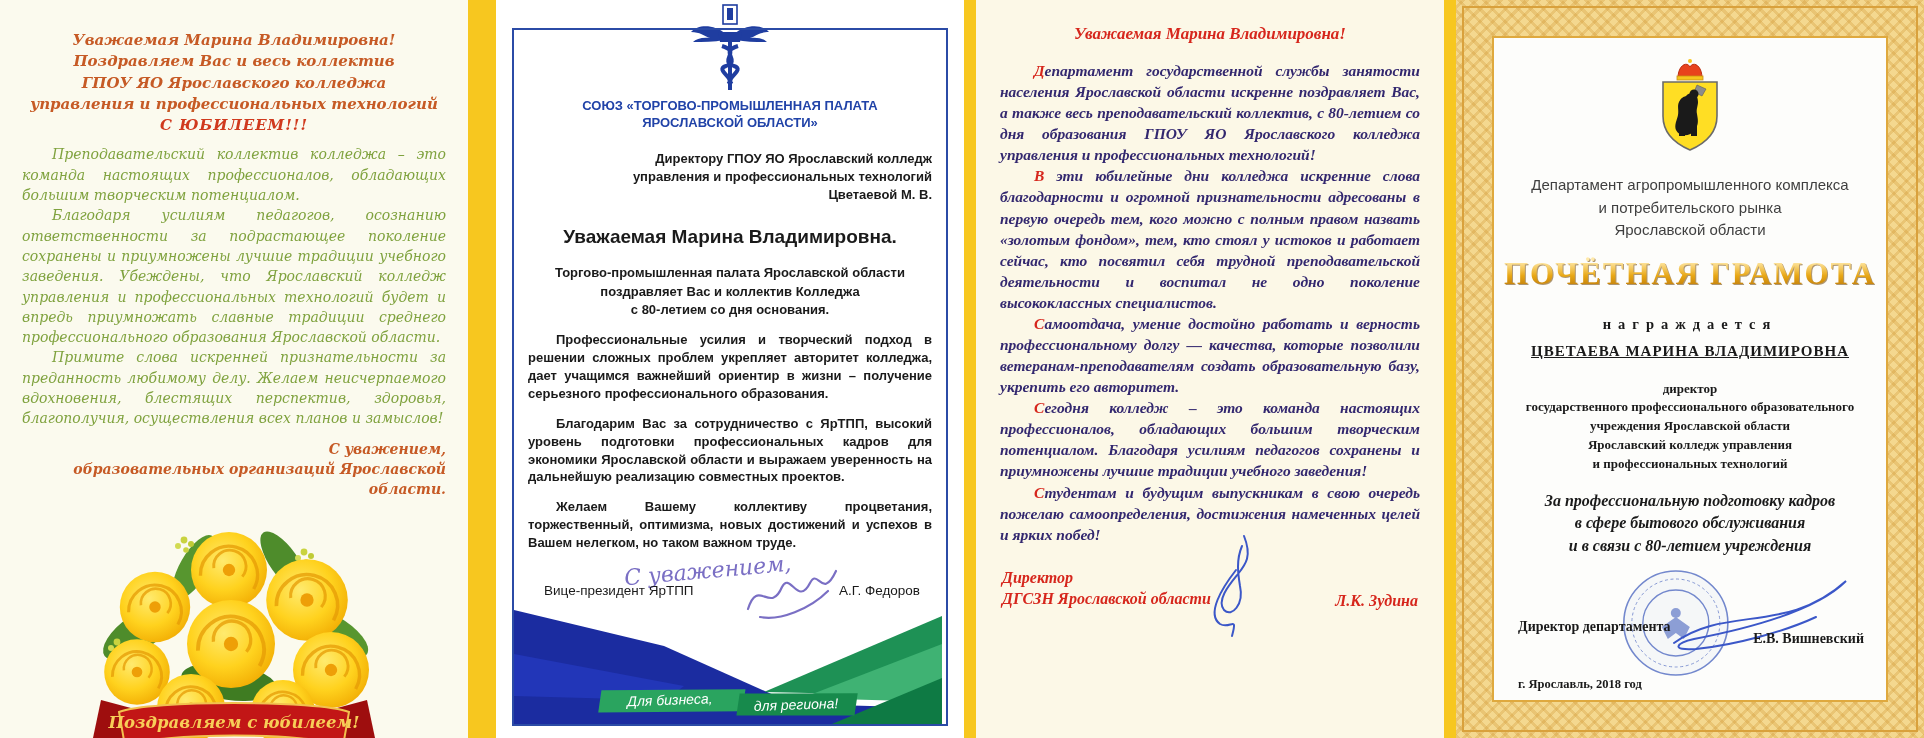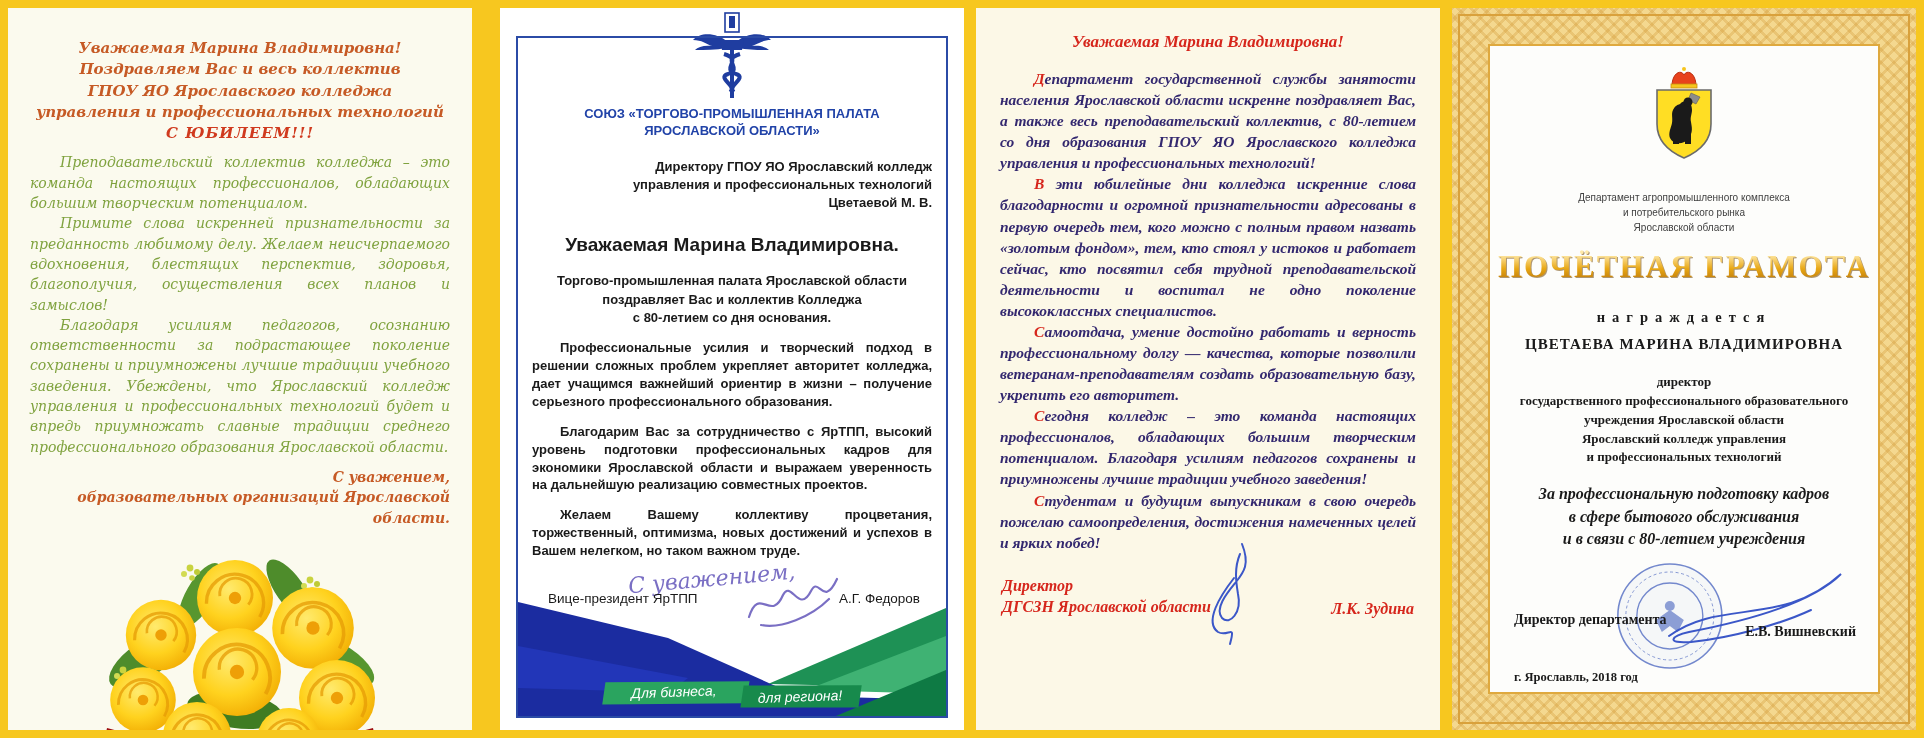--- a/index.html
+++ b/index.html
@@ -1,18 +1,18 @@
 <!DOCTYPE html>
 <html><head>
 <meta charset="utf-8">
 <style>
   * { box-sizing: border-box; }
   html, body { margin:0; padding:0; }
   body { width:1924px; height:738px; overflow:hidden; font-family:"Liberation Serif", serif; }
-  .frame { width:1924px; height:738px; background:#F7C71F; display:flex; gap:12px; padding:8px; }
+  .frame { width:1924px; height:738px; background:#F7C71F; display:flex; gap:12px; }
   .doc { flex:1 1 0; position:relative; overflow:hidden; }
 
   
   .doc1 { background:#FBFAEE; font-style:italic; }
   .d1-heading { margin-top:30px; text-align:center; color:#C65A25; font-weight:bold;
                 font-size:15px; line-height:1.42; font-family:"DejaVu Serif", serif; }
   .d1-heading .jubilee { color:#D03A1E; letter-spacing:1px; }
   .d1-body { margin:8px 22px 0; color:#7FA23E; font-size:14px; line-height:1.45;
              text-align:justify; font-family:"DejaVu Serif", serif; }
   .d1-body p { margin:0; text-indent:30px; }
@@ -57,30 +57,30 @@
 
   
   .doc4 { background-color:#F4D88F;
           background-image:
             repeating-linear-gradient(45deg, rgba(209,152,52,.30) 0 3px, transparent 3px 9px),
             repeating-linear-gradient(-45deg, rgba(209,152,52,.30) 0 3px, transparent 3px 9px); }
   .d4-line-outer { position:absolute; inset:6px; border:2px solid #D9A13C; pointer-events:none; }
   .d4-panel { position:absolute; inset:36px; background:#FDFDFB; border:2px solid #DFA93E;
               text-align:center; font-family:"Liberation Serif", serif; color:#1A1A1A; }
   .d4-arms { display:block; margin:20px auto 0; }
-  .d4-dept { margin-top:28px; font-family:"Liberation Sans", sans-serif; font-size:10px;
+  .d4-dept { margin-top:20px; font-family:"Liberation Sans", sans-serif; font-size:15px;
              color:#3F3F3F; line-height:1.5; }
   .d4-title { margin-top:14px; font-size:31px; font-weight:bold; letter-spacing:2px;
               color:#E8A714;
               background:linear-gradient(#FFE9A8 15%, #E8A714 55%, #B4700A 95%);
               -webkit-background-clip:text; background-clip:text;
               -webkit-text-fill-color:transparent;
               filter:drop-shadow(1.5px 1.5px 0.5px rgba(110,65,0,.55)); }
   .d4-award { margin-top:24px; font-weight:bold; font-size:14.5px; letter-spacing:7px; }
-  .d4-name { margin-top:10px; font-weight:bold; font-size:15px; letter-spacing:1px; }
+  .d4-name { margin-top:10px; font-weight:bold; font-size:15px; letter-spacing:1px;text-decoration:underline; }
   .d4-pos { margin-top:20px; font-weight:bold; font-size:13px; line-height:1.45; }
   .d4-merit { margin-top:16px; font-weight:bold; font-style:italic; font-size:16px; line-height:1.4; }
   .d4-sig { position:relative; height:112px; margin-top:8px; }
   .d4-sig-title { position:absolute; left:24px; bottom:42px; font-weight:bold; font-size:14px; }
   .d4-sig-name { position:absolute; right:22px; bottom:30px; font-weight:bold; font-size:14px; }
   .d4-seal { position:absolute; left:50%; top:2px; transform:translateX(-62%); }
   .d4-signature { position:absolute; left:44%; top:0; }
   .d4-place { margin:0 0 0 24px; text-align:left; font-weight:bold; font-size:12.5px; }
 </style>
 </head>
@@ -91,22 +91,22 @@
   <div class="doc doc1">
     <div class="d1-heading">
       <div>Уважаемая Марина Владимировна!</div>
       <div>Поздравляем Вас и весь коллектив</div>
       <div>ГПОУ ЯО Ярославского колледжа</div>
       <div>управления и профессиональных технологий</div>
       <div class="jubilee">С ЮБИЛЕЕМ!!!</div>
     </div>
     <div class="d1-body">
       <p>Преподавательский коллектив колледжа – это команда настоящих профессионалов, обладающих большим творческим потенциалом.</p>
+      <p>Благодаря усилиям педагогов, осознанию ответственности за подрастающее поколение сохранены и приумножены лучшие традиции учебного заведения. Убеждены, что Ярославский колледж управления и профессиональных технологий будет и впредь приумножать славные традиции среднего профессионального образования Ярославской области.</p>
       <p>Примите слова искренней признательности за преданность любимому делу. Желаем неисчерпаемого вдохновения, блестящих перспектив, здоровья, благополучия, осуществления всех планов и замыслов!</p>
-      <p>Благодаря усилиям педагогов, осознанию ответственности за подрастающее поколение сохранены и приумножены лучшие традиции учебного заведения. Убеждены, что Ярославский колледж управления и профессиональных технологий будет и впредь приумножать славные традиции среднего профессионального образования Ярославской области.</p>
     </div>
     <div class="d1-signoff">
       <div>С уважением,</div>
       <div>образовательных организаций Ярославской области.</div>
     </div>
     <svg class="d1-roses" width="310" height="240" viewBox="0 0 310 240">
       <defs>
         <radialGradient id="rg" cx="42%" cy="38%" r="70%">
           <stop offset="0%" stop-color="#FFEA6E"></stop>
           <stop offset="55%" stop-color="#FFD21E"></stop>

